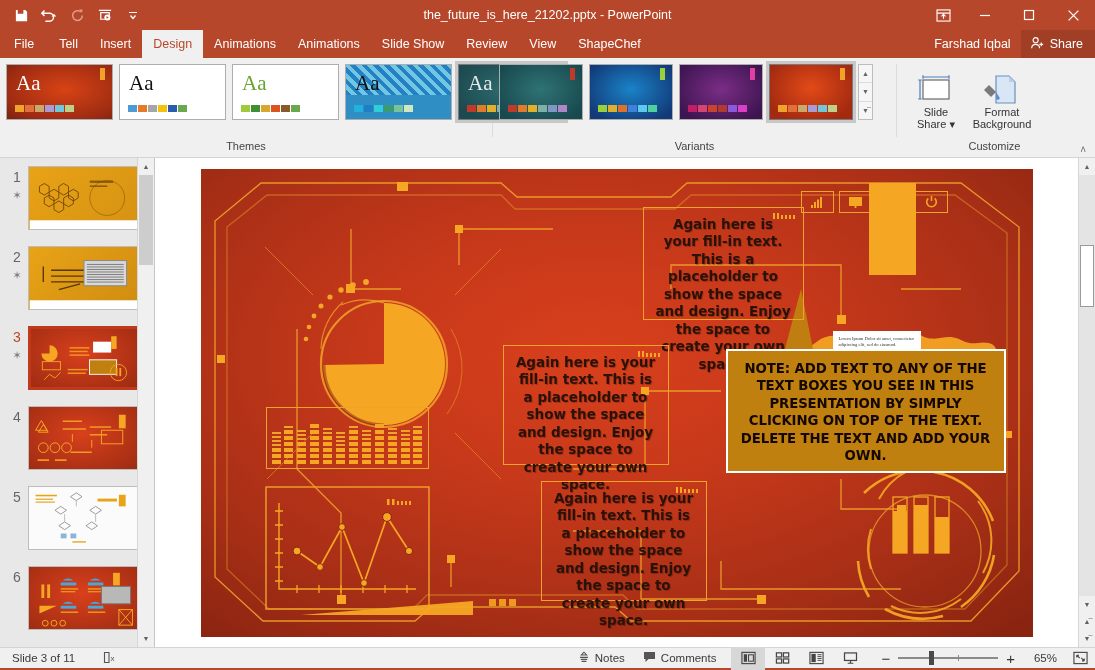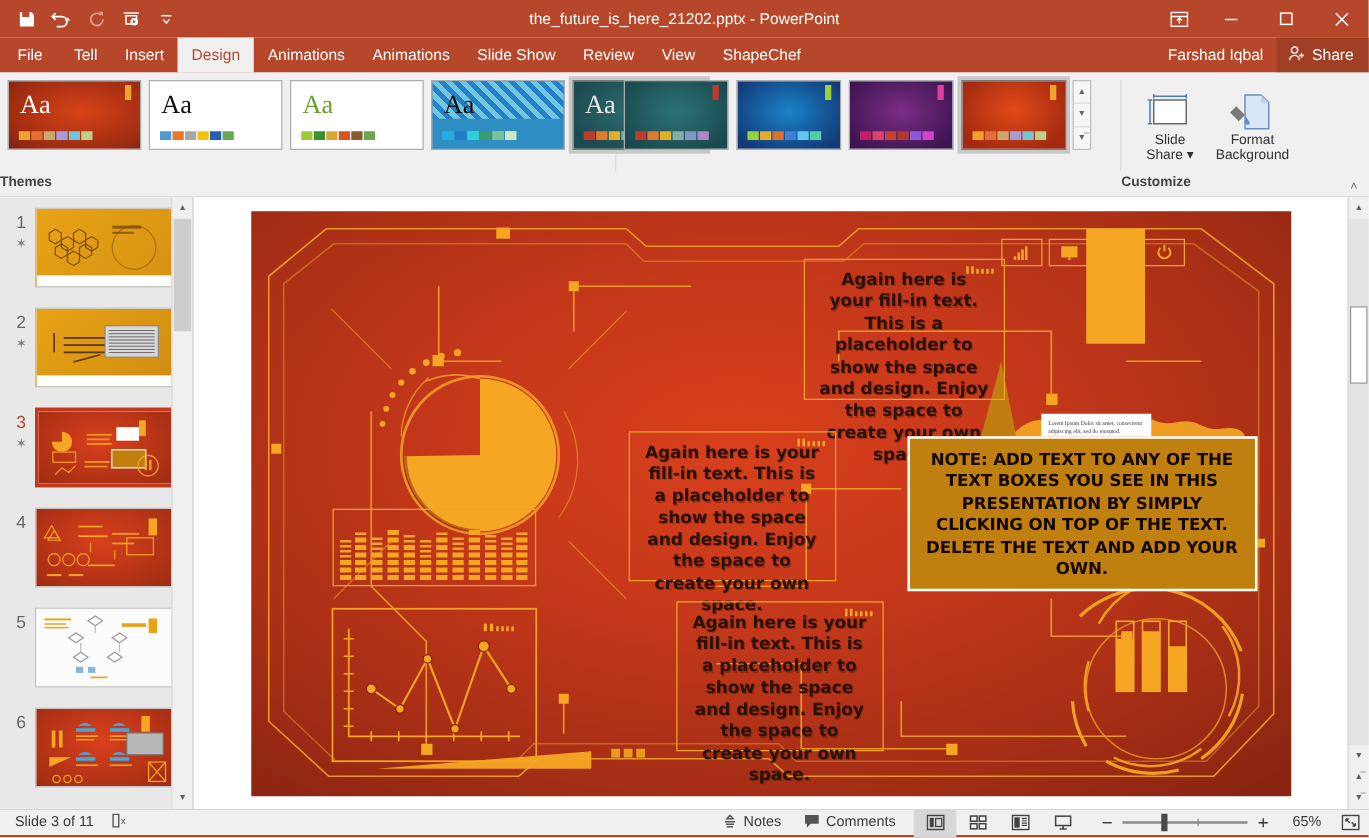--- a/index.html
+++ b/index.html
@@ -58,21 +58,21 @@
   }
 
   
   .ribbon {
     height: 100px; background: #f0f0f0; display: flex; position: relative;
     border-bottom: 1px solid #d4d4d4;
   }
   .rgroup { position: relative; display: flex; flex-direction: column; }
   .rgroup-body { flex: 1; display: flex; align-items: flex-start; padding: 6px 4px 0 6px; }
   .rgroup-label {
-    text-align: left; font-size: 11px; color: #444; height: 18px; line-height: 14px; font-weight: bold;
+    text-align: center; font-size: 11px; color: #444; height: 18px; line-height: 14px;
   }
   .rgroup-sep { width: 1px; background: #dcdcdc; margin: 6px 0 20px 0; }
 
   .thumb-strip { display: flex; gap: 6px; }
   .theme-thumb {
     width: 107px; height: 56px; border: 1px solid #adadad; background: #fff;
     position: relative; overflow: hidden;
   }
   .theme-thumb.sel { box-shadow: 0 0 0 3px #c8c8c8; border-color: #7a7a7a; }
   .tt-aa {
@@ -192,21 +192,21 @@
     font-size: 4.6px; line-height: 6.5px; color: #333; overflow: hidden;
     font-family: "Liberation Serif", serif;
   }
 
   
   .statusbar {
     height: 23px; background: #f0f0f0; border-top: 1px solid #d4d4d4;
     display: flex; align-items: center; font-size: 11.5px; color: #3a3a3a;
     border-bottom: 2px solid #b7472a;
   }
-  .sb-left { display: flex; align-items: center; gap: 14px; padding-left: 12px; }
+  .sb-left { display: flex; align-items: center; gap: 28px; padding-left: 12px; }
   .sb-right { margin-left: auto; display: flex; align-items: center; height: 23px; }
   .sb-item { display: flex; align-items: center; gap: 5px; padding: 0 9px; }
   .view-btns { display: flex; align-items: center; height: 23px; margin-left: 6px; }
   .view-btn {
     width: 34px; height: 23px; display: flex; align-items: center; justify-content: center;
     color: #555;
   }
   .view-btn.active { background: #d7d7d7; }
   .zoom-ctl { display: flex; align-items: center; gap: 8px; padding: 0 8px 0 14px; }
   .zoom-slider { position: relative; width: 100px; height: 14px; }
@@ -438,20 +438,21 @@
               <i style="background:#bcd08a"></i>
             </span>
           </div>
         </div>
       <div class="spin-col">
         <div>▲</div>
         <div>▼</div>
         <div>▼̅</div>
       </div>
     </div>
+    <div class="rgroup-label">Variants</div>
   </div>
   <div class="rgroup-sep"></div>
 
   <div class="rgroup" style="width:195px">
     <div class="rgroup-body" style="padding-left:10px;gap:8px">
       <div class="big-btn">
         <span class="bi">
           <svg width="40" height="34" viewBox="0 0 40 34">
               <rect x="7" y="8" width="26" height="19" fill="#fff" stroke="#6a6a6a" stroke-width="1.2"></rect>
               <path stroke="#4a7ebb" stroke-width="1.2" d="M7 5h26M7 3.2v3.6M33 3.2v3.6M4 8v19M2.2 8h3.6M2.2 27h3.6"></path>

